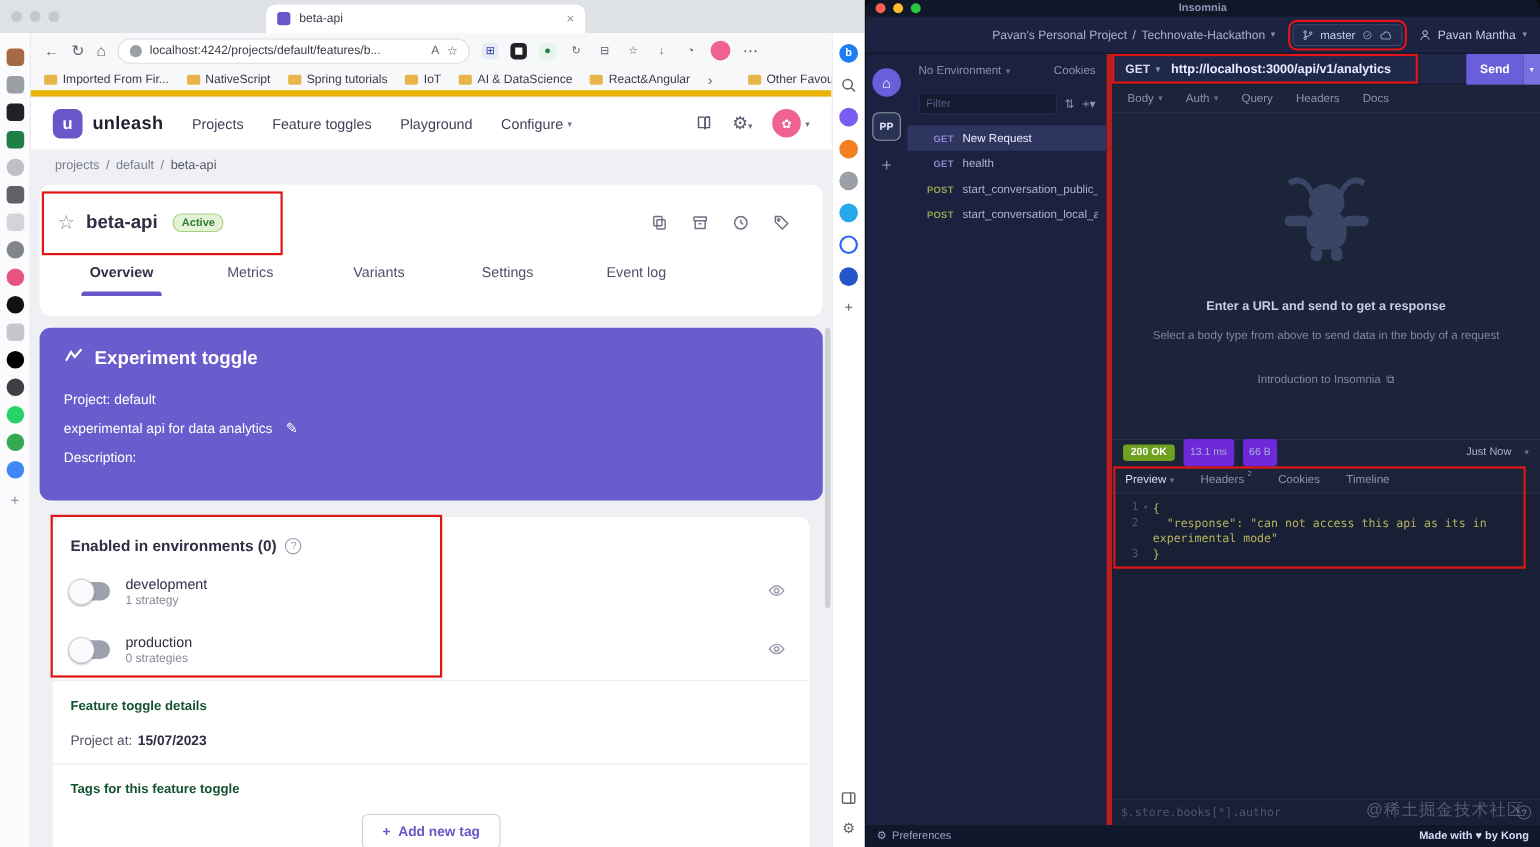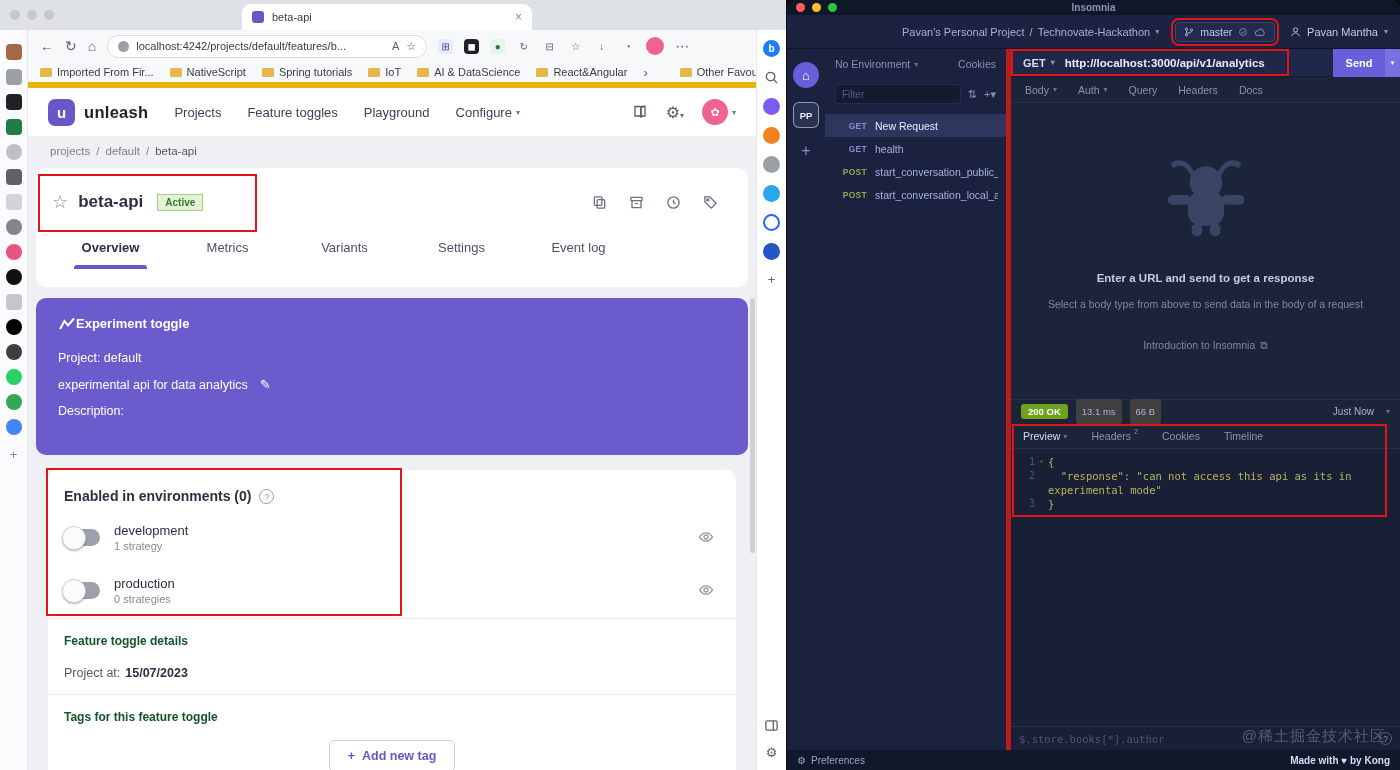--- a/index.html
+++ b/index.html
@@ -53,31 +53,31 @@
   .u-nav span{display:flex;gap:4px;align-items:center}
   .caret{font-size:8px;color:#6f6f84}
   .u-hright{margin-left:auto;display:flex;align-items:center;gap:18px;color:#57576e}
   .u-breadcrumb{height:30px;display:flex;align-items:center;gap:6px;padding:0 22px;font-size:11.5px;color:#7c7c92}
   .u-breadcrumb .cur{color:#55556c}
 
   .card-title{background:#fff;border-radius:10px;margin:2px 8px 0;padding:12px 16px 0;height:119px;position:relative}
   .t-row{display:flex;align-items:center;gap:10px;height:44px}
   .star{color:#8a8a9c;font-size:18px}
   .f-name{font-size:17px;font-weight:600;color:#2e2e44}
-  .chip{font-size:10px;font-weight:700;color:#2f7d32;background:#e4f3d6;border:1px solid #a9d07e;padding:2px 7px;border-radius:0;margin-left:4px}
+  .chip{font-size:10px;font-weight:700;color:#2f7d32;background:#e4f3d6;border:1px solid #a9d07e;padding:2px 7px;border-radius:8px;margin-left:4px}
   .t-actions{margin-left:auto;display:flex;gap:22px;color:#6f6f84;padding-right:14px}
   .t-actions svg{stroke:#6f6f84;fill:none;stroke-width:1.4}
   .u-tabs{display:flex;margin-top:4px}
   .u-tab{width:117px;text-align:center;font-size:13px;color:#50506a;padding:12px 0 14px;position:relative}
   .u-tab.active{font-weight:700;color:#2e2e44}
   .u-tab.active::after{content:"";position:absolute;left:22px;right:22px;bottom:0;height:4px;border-radius:3px 3px 0 0;background:#6857c8}
   .a-title{position:absolute;left:2px;top:6px;width:219px;height:58px;border:2px solid #e01515;pointer-events:none;z-index:3}
 
   .card-purple{margin:11px 8px 0;height:157px;border-radius:10px;background:#6a5ccd;color:#fff;padding:18px 22px;font-size:12.5px}
-  .cp-head{display:flex;align-items:flex-end;font-size:13px;font-weight:600}
+  .cp-head{display:flex;align-items:flex-start;gap:10px;font-size:17px;font-weight:600}
   .cp-row{margin-top:20px}
   .cp-row.tight{margin-top:12px}
   .cp-desc{display:flex;align-items:center;gap:12px}
   .pencil{font-size:13px}
 
   .card-main{margin:15px 20px 0;background:#fff;border-radius:10px 10px 0 0;padding:0 16px;height:300px;position:relative}
   .env-title{display:flex;align-items:center;gap:8px;font-size:14px;font-weight:700;color:#2e2e44;padding-top:18px}
   .qmark{width:15px;height:15px;border:1.3px solid #9a9aac;border-radius:50%;font-size:9.5px;font-weight:400;color:#9a9aac;display:flex;align-items:center;justify-content:center}
   .env-item{display:flex;align-items:center;margin-top:13px;gap:14px;height:40px;padding-right:6px}
   .switch{width:34px;height:17px;border-radius:9px;background:#9fa0ad;position:relative;flex:none;margin-left:2px}
@@ -141,21 +141,21 @@
   .req-tabs{height:26px;border-bottom:1px solid #262e52;display:flex;align-items:center;gap:21px;padding:0 14px;font-size:10.5px;color:#8a92b4;flex:none}
   .req-tab{display:flex;align-items:center;gap:4px;cursor:pointer}
 
   .empty{height:296px;display:flex;flex-direction:column;align-items:center;justify-content:center;text-align:center;flex:none}
   .empty-title{margin-top:30px;font-size:11.5px;font-weight:700;color:#c6cce6}
   .empty-sub{margin-top:12px;font-size:10.5px;line-height:1.55;color:#7e86a8;max-width:330px}
   .empty-link{margin-top:26px;font-size:10.5px;color:#7e86a8;display:flex;gap:5px;align-items:center;cursor:pointer}
 
   .res-header{height:24px;background:#1c2439;border-top:1px solid #262e52;display:flex;align-items:center;gap:8px;padding:0 10px;flex:none}
   .badge-status{background:#6fa21e;color:#fff;font-size:9.5px;font-weight:700;padding:2px 7px;border-radius:3px}
-  .chip-i{background:#404040;color:#aab1d3;font-size:9.5px;padding:7px 6px;border-radius:3px}
+  .chip-i{background:#6d28d9;color:#aab1d3;font-size:9.5px;padding:7px 6px;border-radius:3px}
   .res-when{margin-left:auto;font-size:10px;color:#aab1d3;display:flex;gap:12px;align-items:center;cursor:pointer}
 
   .res-wrap{position:relative;flex:none}
   .res-tabs{height:26px;border-bottom:1px solid #262e52;display:flex;align-items:center;gap:24px;padding:0 12px;font-size:10.5px;color:#8a92b4}
   .res-tab{cursor:pointer;display:flex;align-items:flex-start;gap:3px}
   .res-tab.active{color:#d7ddf5}
   .hdr-sup{font-size:7px;color:#8d87d2;margin-top:-2px}
   .code{background:#192035;padding:6px 8px 8px 0;font-family:"DejaVu Sans Mono",monospace;font-size:10.5px;line-height:14px;color:#b5b45e}
   .code-row{display:flex}
   .gutter{width:24px;text-align:right;color:#4d5578;flex:none;font-size:10px}

